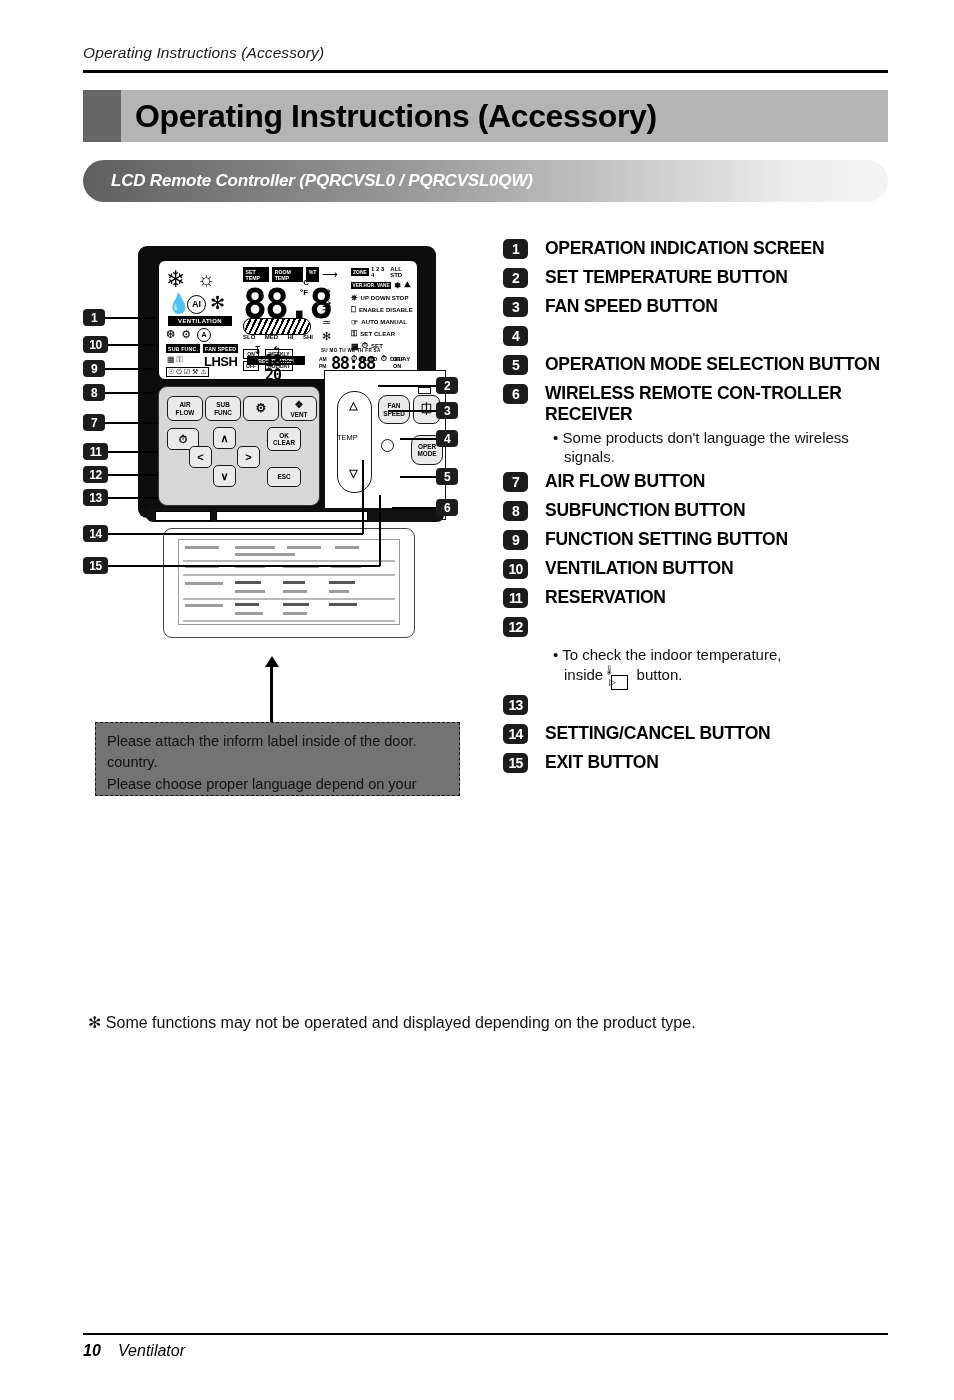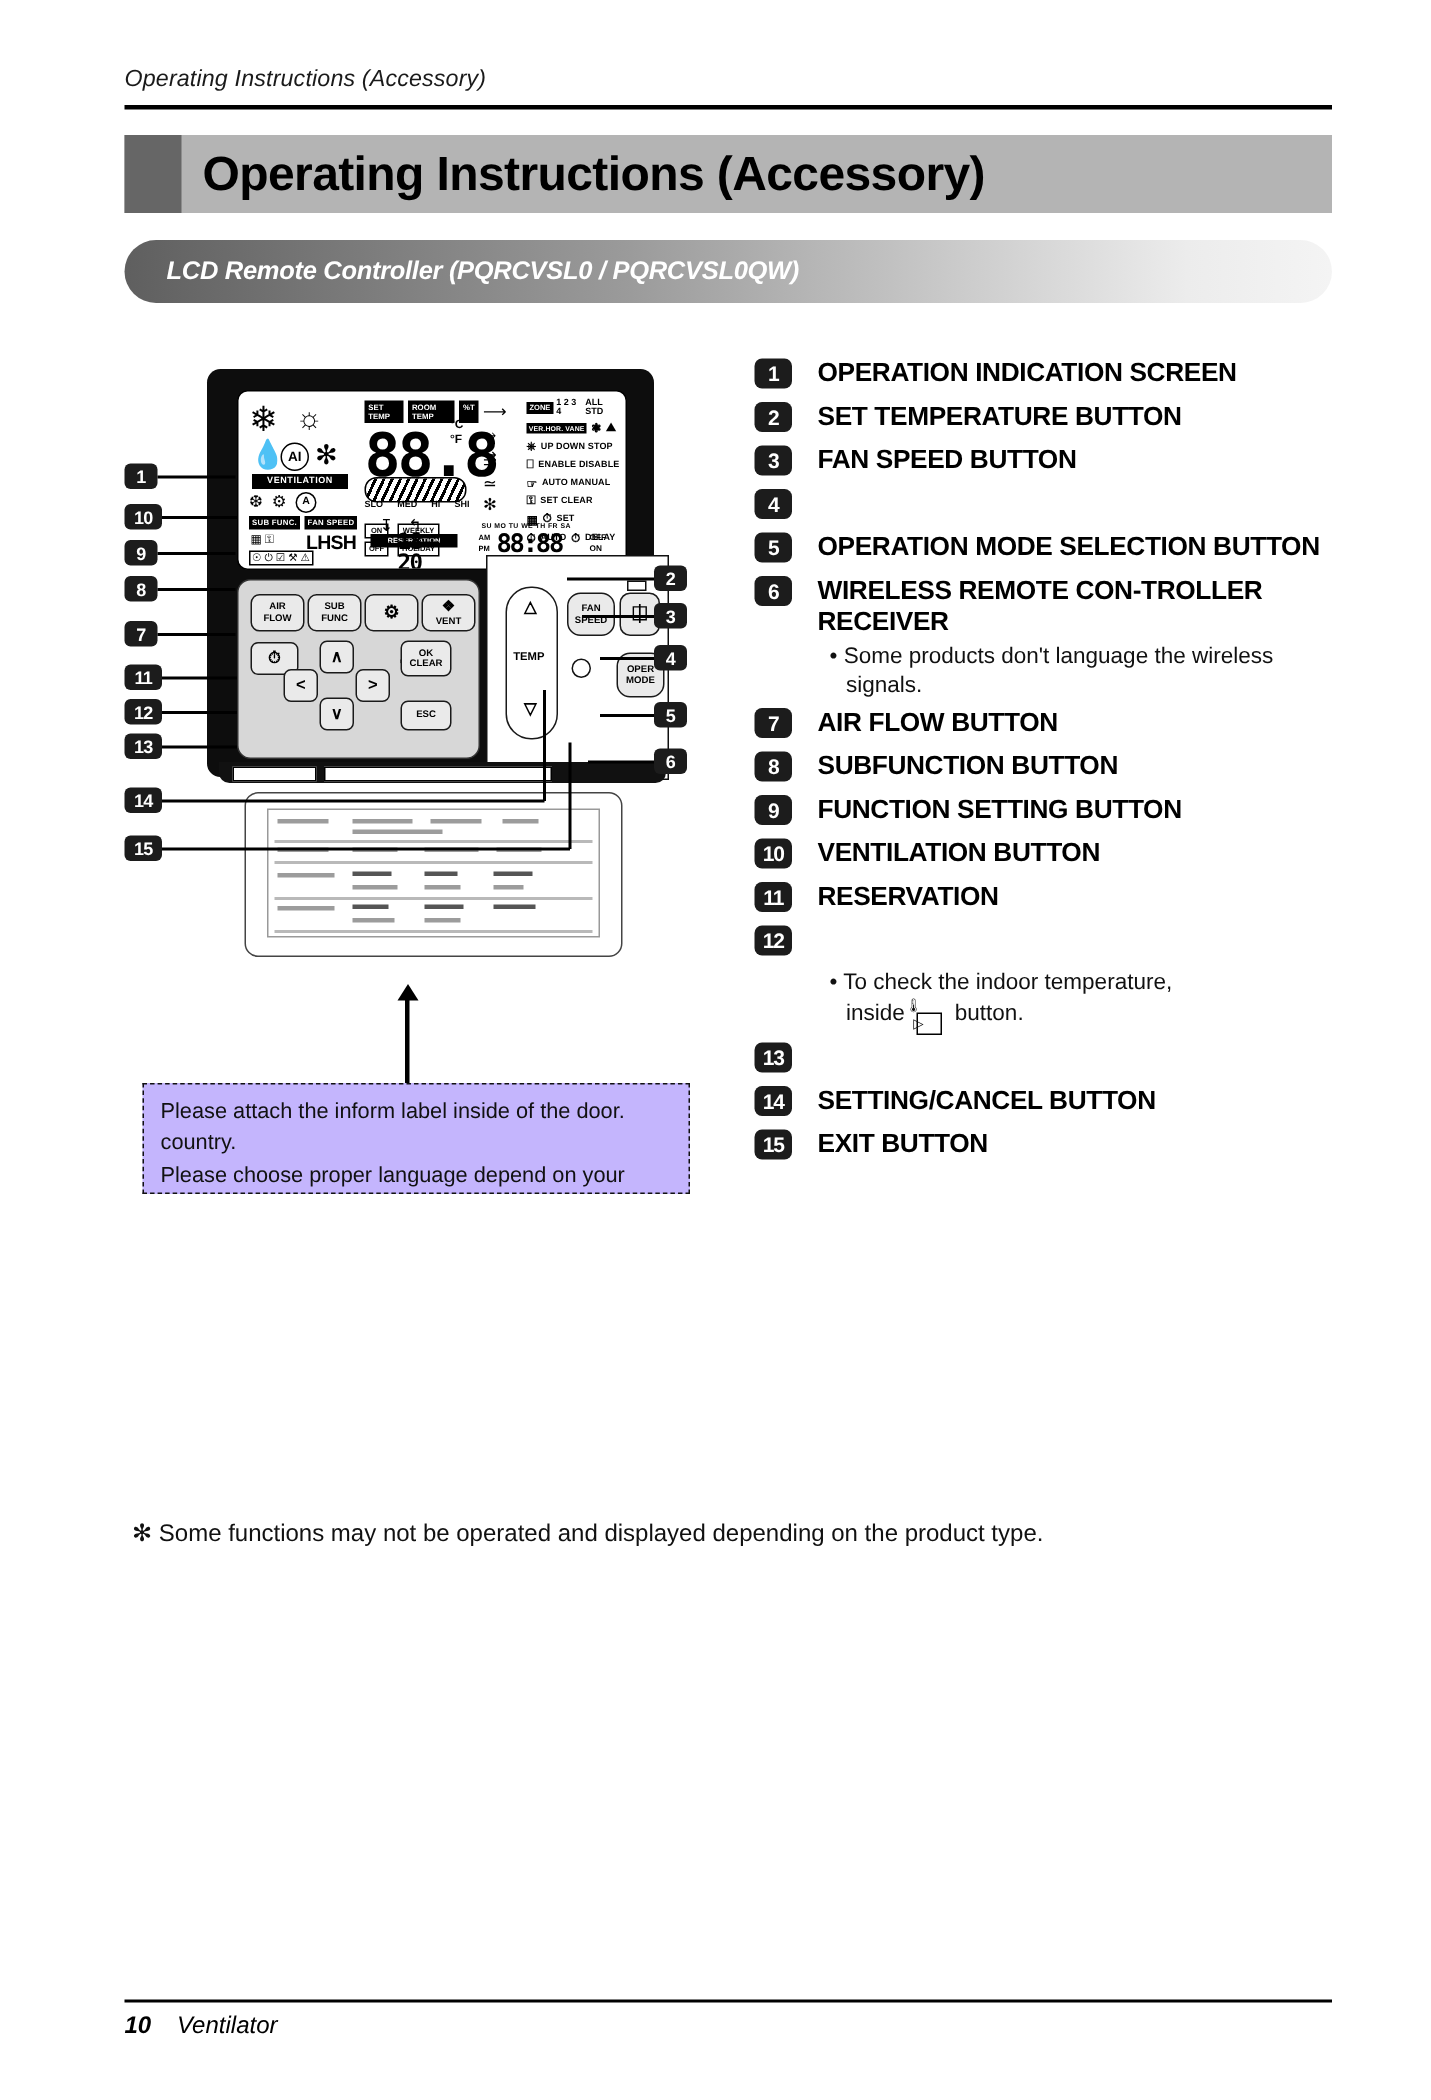--- a/index.html
+++ b/index.html
@@ -161,22 +161,22 @@
   }
   .btn.sq{border-radius:5px;}
 
   .keypad-area .btn.top{width:34px;height:23px;top:9px;}
   .arrbtn{width:21px;height:20px;font-size:11px;}
 
   .temp-track{
     position:absolute;left:12px;top:20px;width:33px;height:100px;
     border:1.4px solid #1a1a1a;border-radius:17px;background:#fff;
   }
-  .temp-lbl{position:absolute;left:12px;top:62px;width:26px;text-align:right;
-    font-size:7.5px;font-weight:bold;}
+  .temp-lbl{position:absolute;left:12px;top:62px;width:26px;text-align:left;
+    font-size:7.5px;font-weight:normal;}
 
   .thermo{position:absolute;left:104px;top:46px;font-size:9px;}
 
   .hinge{
     position:absolute;left:8px;top:262px;width:298px;height:14px;
     background:#111;border-radius:0 0 7px 7px;
   }
   .hinge .slot{position:absolute;left:9px;top:3px;width:54px;height:8px;
     background:#fff;border:1px solid #000;}
   .hinge .slot2{position:absolute;left:70px;top:3px;width:150px;height:8px;
@@ -208,21 +208,21 @@
     color:#fff;font-size:12px;font-weight:bold;
     display:flex;align-items:center;justify-content:center;letter-spacing:-.5px;
   }
   .cnum.wide{width:25px;}
   .lead{position:absolute;height:1.6px;background:#000;}
   .leadv{position:absolute;width:1.6px;background:#000;}
 
   
   .notebox{
     position:absolute;left:95px;top:722px;width:363px;height:72px;
-    border:1.6px dashed #111;background:#c4b5fd;
+    border:1.6px dashed #111;background:#737373;
   }
   .notebox p{
     margin:0;font-size:14.5px;line-height:1.47;color:#111;
   }
   .notebox .inner{position:absolute;left:11px;top:8px;right:8px;}
 
   
   .list{position:absolute;left:503px;top:238px;width:400px;}
   .li{position:relative;margin-bottom:3px;padding-left:42px;min-height:26px;}
   .li .bullet{

